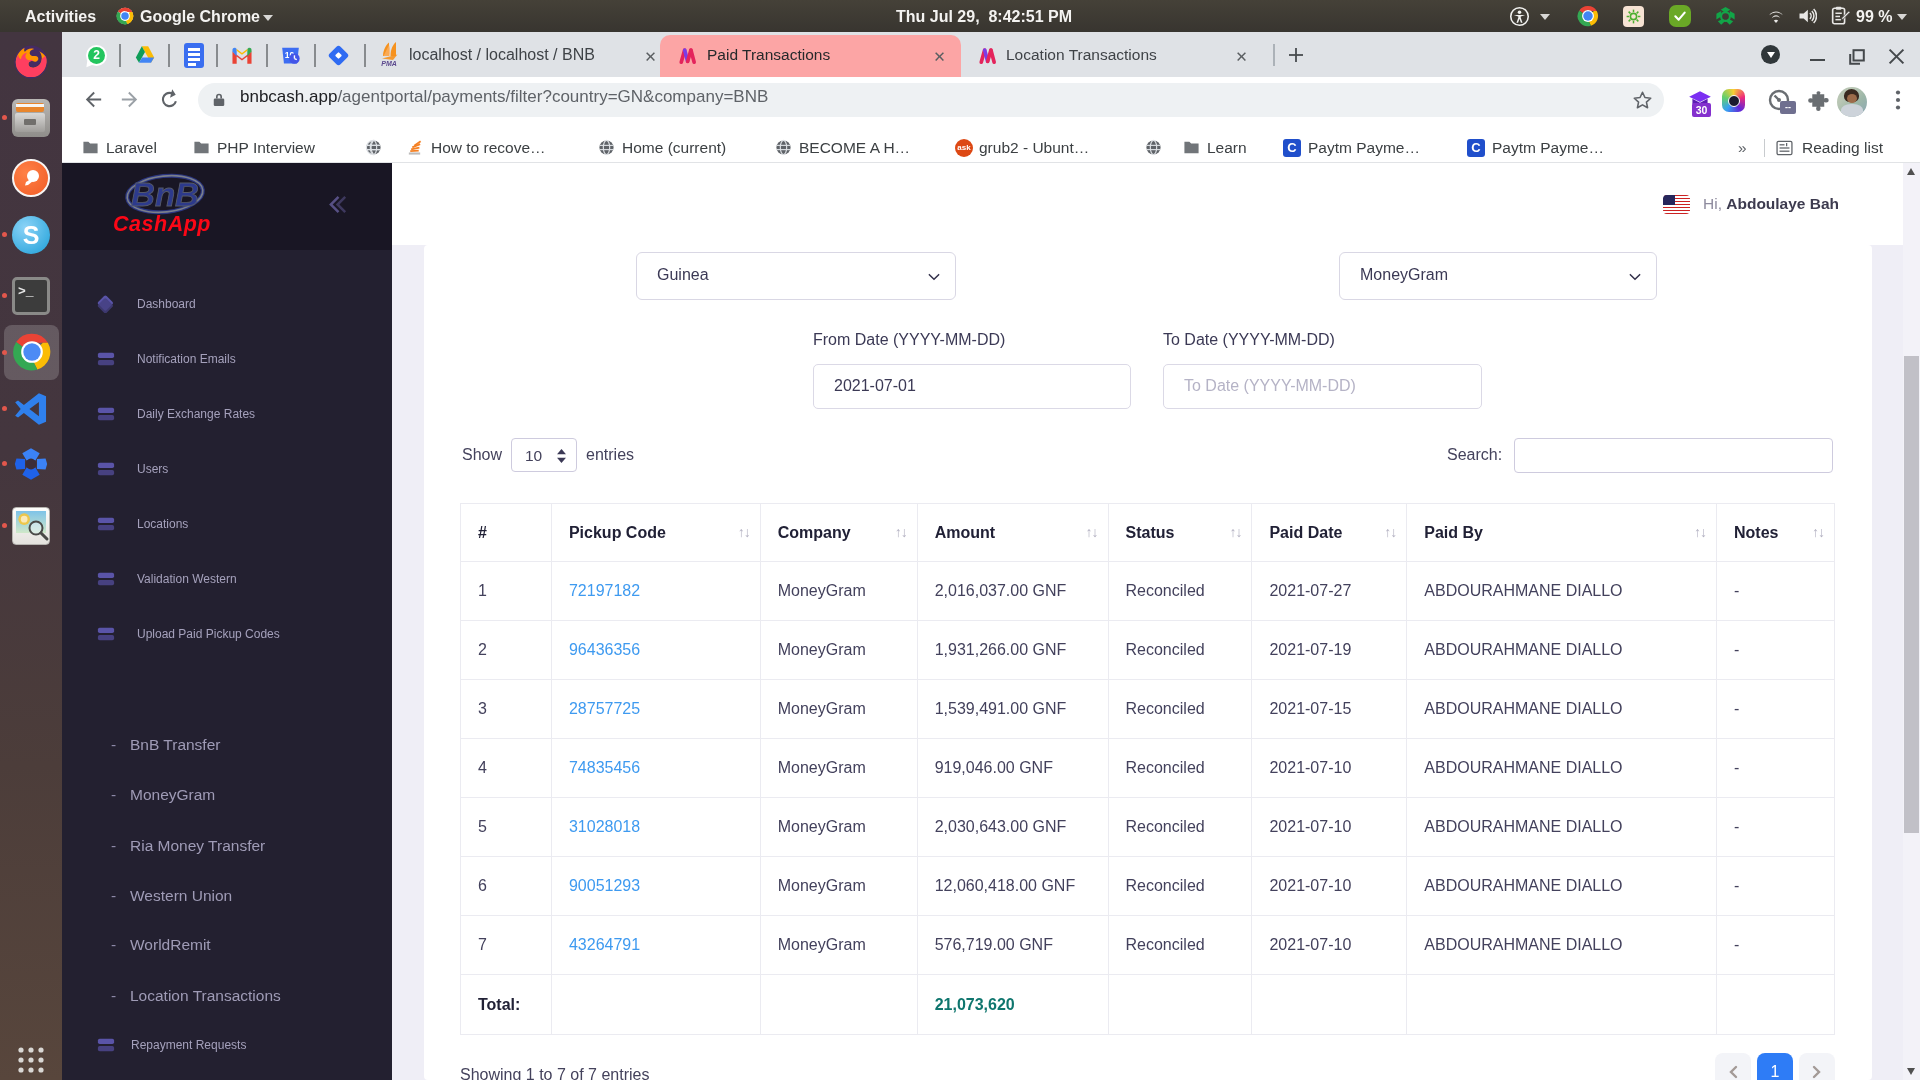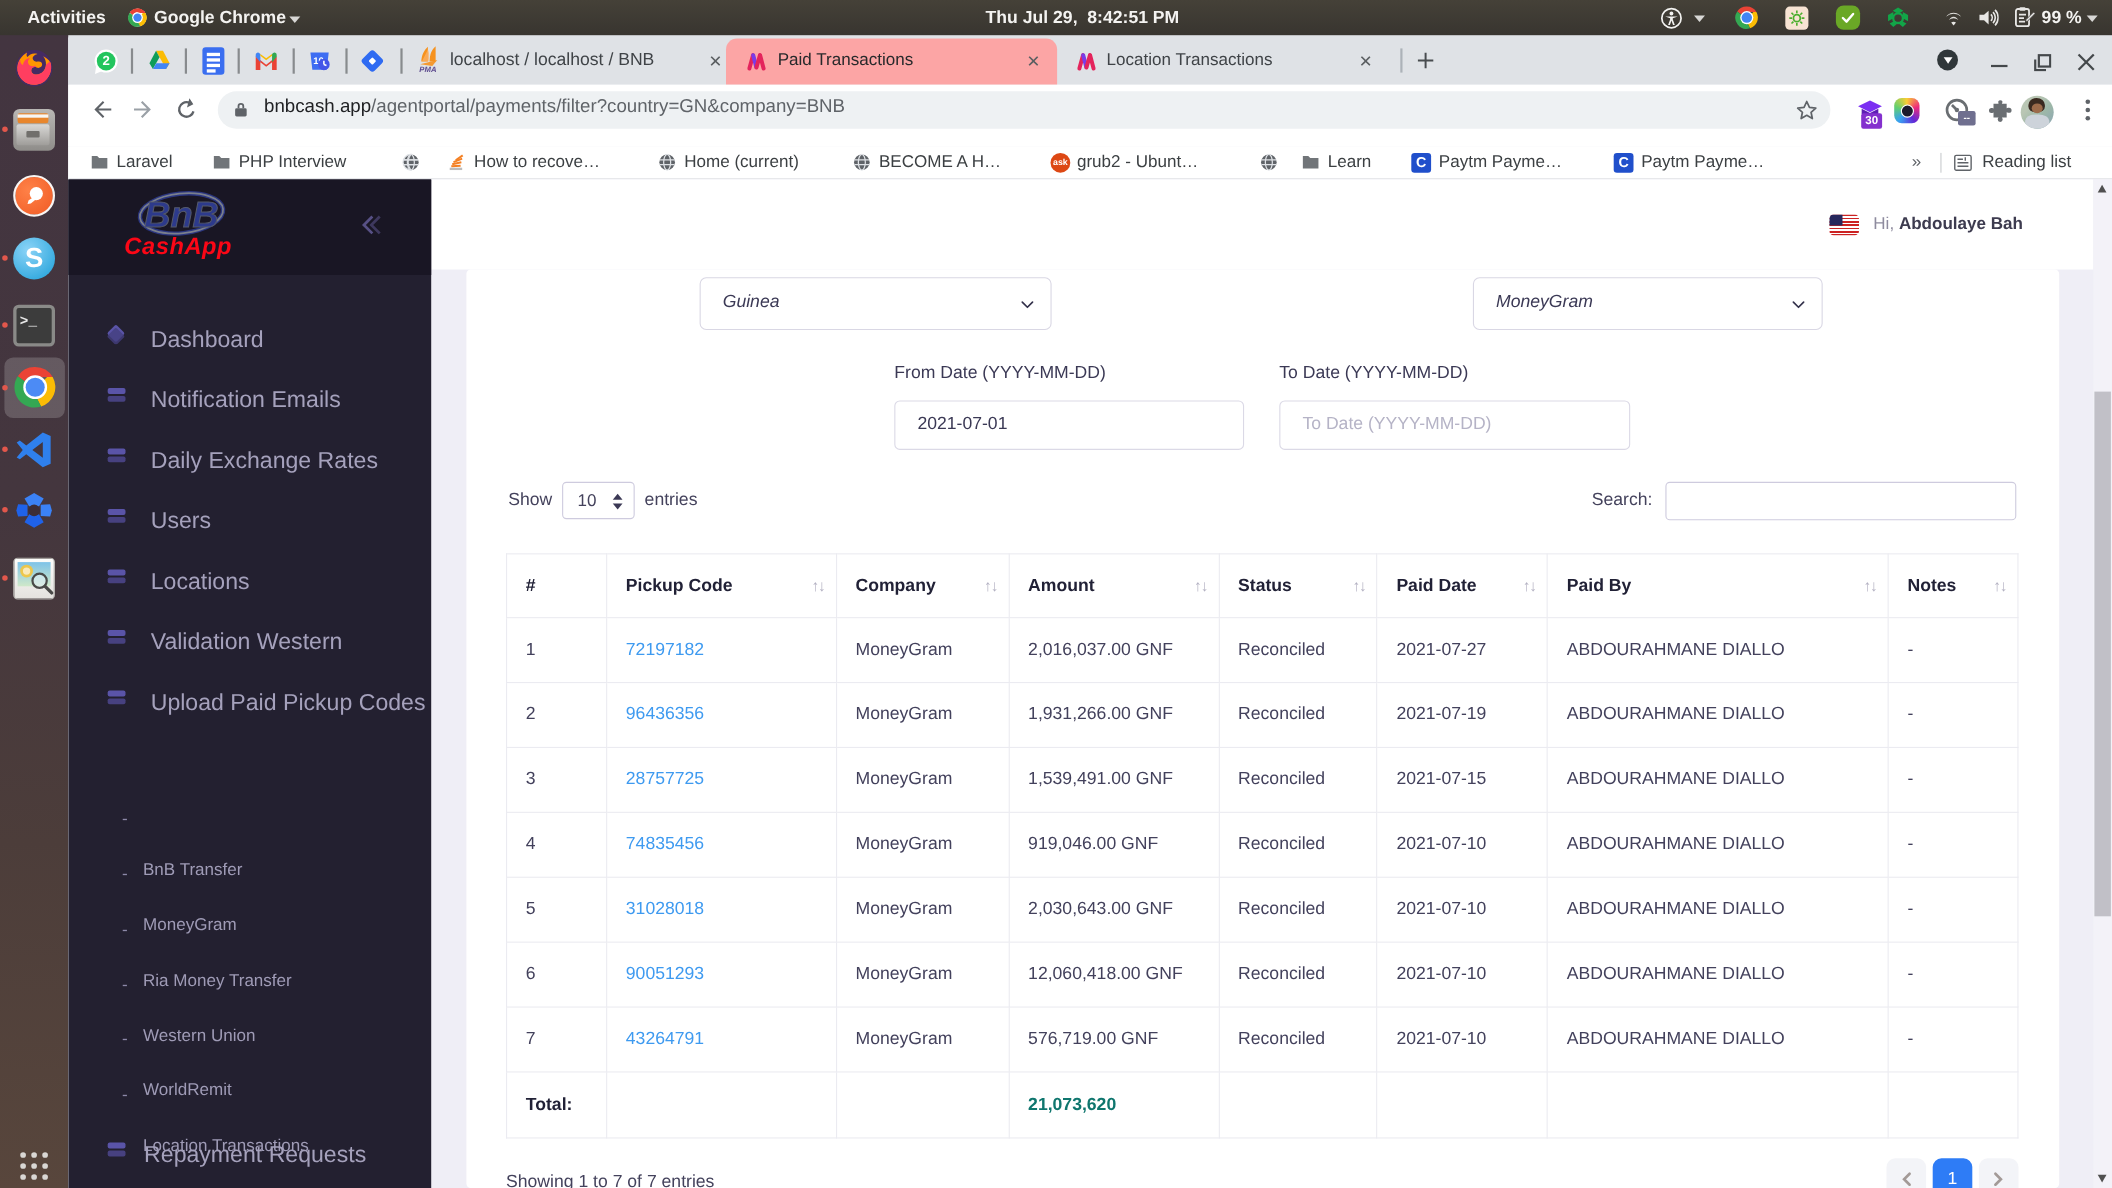--- a/index.html
+++ b/index.html
@@ -23,34 +23,34 @@
   .tabx { position:absolute; top:14px; width:15px; height:15px; color:#5a5e61; font-size:15px; line-height:15px; text-align:center;}
   #toolbar { position:absolute; left:62px; top:77px; width:1858px; height:56px; background:#ffffff;padding-left:24px; }
   #bookbar { position:absolute; left:62px; top:133px; width:1858px; height:30px; background:#ffffff; border-bottom:1px solid #e1e3e6; }
   .bkitem { position:absolute; top:0; height:30px; line-height:30px; font-size:15.5px; color:#3c4043; white-space:nowrap; }
 
   
   #page { position:absolute; left:62px; top:163px; width:1858px; height:917px; background:#efeef6; overflow:hidden; }
   
   #sidebar { position:absolute; left:0; top:0; width:330px; height:917px; background:#232030; }
   #sbhead { position:absolute; left:0; top:0; width:330px; height:87px; background:#191624; }
-  .mi { position:absolute; left:0; width:384px; height:54px; color:#a5a1bc; font-size:21px; }
+  .mi { position:absolute; left:0; width:384px; height:54px; color:#a5a1bc; font-size:12px; }
   .mi .lbl { position:absolute; left:75px; top:17px; }
   .mi .ico { position:absolute; left:35px; top:15px; width:18px; height:18px; }
   .smi { position:absolute; left:0; width:330px; height:50px; color:#9f9bb6; font-size:15.5px; }
-  .smi .lbl { position:absolute; left:68px; top:15px;margin-top:46px; }
+  .smi .lbl { position:absolute; left:68px; top:15px; }
   .smi .dash { position:absolute; left:49px; top:15px; color:#8d89a8; }
 
   
   #pghead { position:absolute; left:330px; top:0; width:1511px; height:82px; background:#ffffff; }
   
   #card { position:absolute; left:362px; top:82px; width:1448px; height:835px; background:#ffffff; border-radius:4px; }
 
   .sel { position:absolute; height:48px; background:#fff; border:1px solid #d9d7e4; border-radius:6px; font-size:16px; color:#3b3955; }
-  .sel .t { position:absolute; left:20px; top:13px;font-style:italic; }
+  .sel .t { position:absolute; left:20px; top:13px; }
   .inp { position:absolute; height:45px; background:#fff; border:1px solid #dbd9e6; border-radius:5px; font-size:16px; color:#3b3955; }
   .inp .t { position:absolute; left:20px; top:12px; }
   .lab { position:absolute; font-size:16px; color:#3b3955; }
 
   
   #tbl { position:absolute; left:36px; top:258px; width:1375px; border-collapse:collapse; font-size:16px; color:#43415c; }
   #tbl th { border:1px solid #ebebf1; font-weight:700; color:#212136; text-align:left; padding:0 0 0 17px; height:58px; position:relative; }
   #tbl td { border:1px solid #ebebf1; padding:0 0 0 17px; height:59px; }
   #tbl .link { color:#3e9af0; }
   .sort { position:absolute; right:10px; top:20px; font-size:14px; color:#b3b1c2; letter-spacing:-1px; }

